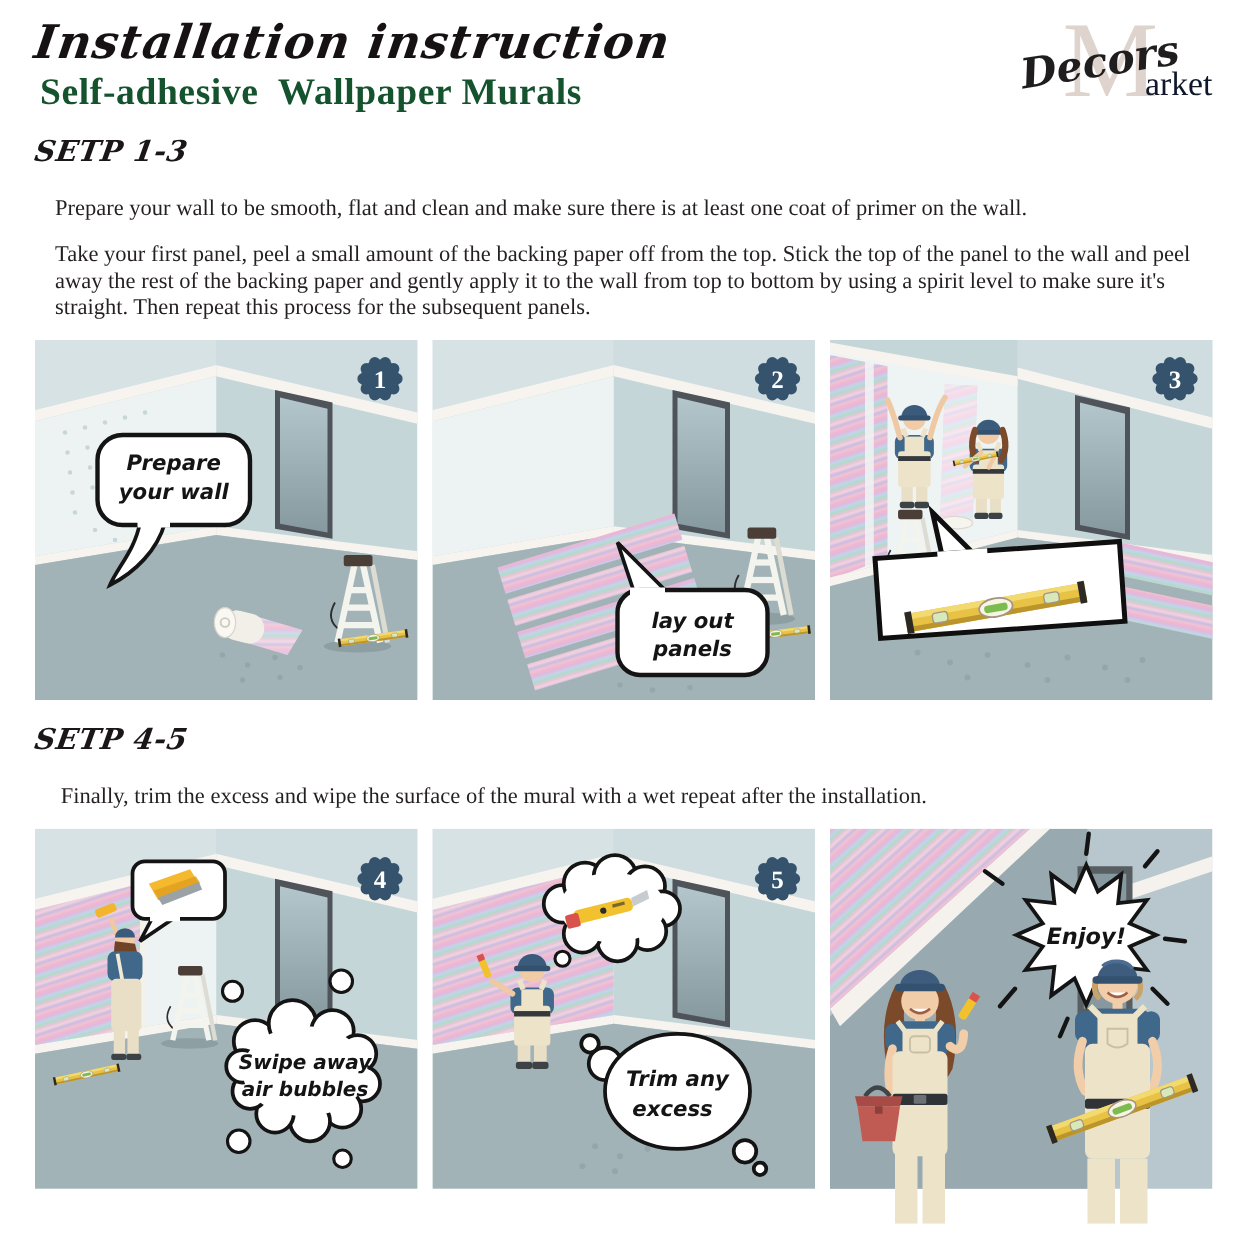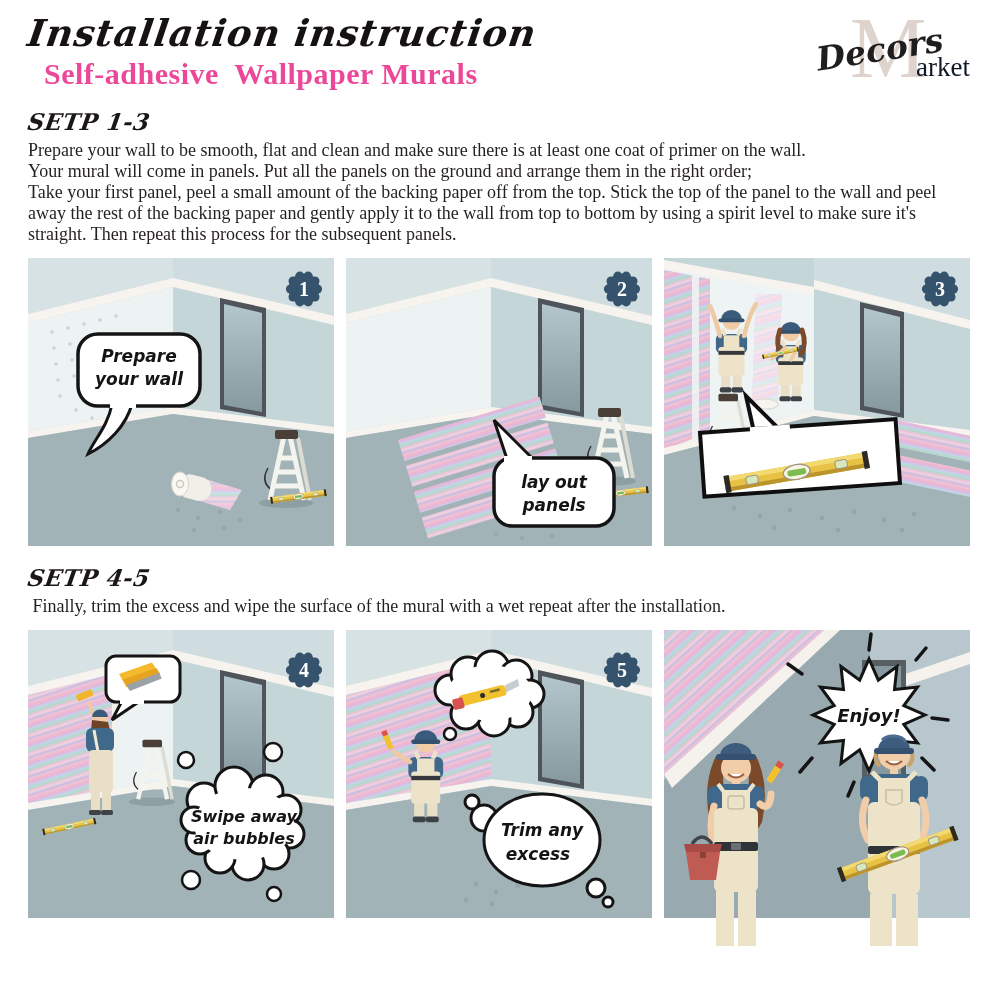--- a/index.html
+++ b/index.html
@@ -5,37 +5,37 @@
 <style>
   html,body{margin:0;padding:0;background:#ffffff;}
   body{width:1000px;height:1000px;overflow:hidden;position:relative;
        font-family:"Liberation Serif",serif;color:#241f20;}
   .content{padding:0 30px 0 28px;position:relative;}
 
   .title{display:inline-block;margin:14px 0 0 0;
          font-family:"DejaVu Serif",serif;font-style:italic;font-weight:bold;
          font-size:37px;line-height:1.05;color:#161112;transform:skewX(-8deg);
          letter-spacing:1px;}
-  .subtitle{margin:4px 0 0 16px;font-family:"Liberation Serif",serif;font-weight:bold;
-            font-size:30px;line-height:1.1;color:#ec4899;white-space:pre-wrap;letter-spacing:.5px;}
+  .subtitle{margin:4px 0 0 4px;font-family:"Liberation Serif",serif;font-weight:bold;
+            font-size:30px;line-height:1.1;color:#14532d;white-space:pre-wrap;letter-spacing:.5px;}
 
   .logo{position:absolute;top:10px;right:16px;width:168px;height:84px;}
   .logo-m{position:absolute;left:34px;top:-12px;font-family:"Liberation Serif",serif;
           font-size:86px;font-weight:400;color:#ded4cd;}
   .logo-script{position:absolute;left:0px;top:20px;font-family:"DejaVu Serif",serif;
                font-style:italic;font-weight:bold;font-size:33px;color:#1f1d1d;
                transform:rotate(-9deg);}
   .logo-rest{position:absolute;left:100px;top:42px;font-family:"Liberation Serif",serif;
              font-size:27px;color:#0f172a;}
 
   .sec-heading{display:inline-block;margin:18px 0 5px 0;
                font-family:"DejaVu Serif",serif;font-style:italic;font-weight:bold;
                font-size:23px;color:#1b1617;transform:skewX(-9deg);letter-spacing:.5px;}
   .para{width:946px;font-size:18px;line-height:21px;}
-  .para p{margin:0;white-space:pre-wrap;}
+  .para p{margin:16px;white-space:pre-wrap;}
 
   .row{display:flex;gap:12px;margin-top:13px;align-items:flex-start;}
   figure{margin:0;}
   svg{display:block;}
 
   .bt{font-family:"DejaVu Sans",sans-serif;font-style:italic;font-weight:bold;
       font-size:17px;fill:#141414;}
   .bt-s{font-size:16px;}
   .bn{font-family:"Liberation Serif",serif;font-weight:bold;font-size:20px;fill:#ffffff;}
 </style>
@@ -162,21 +162,20 @@
       <span class="logo-m">M</span>
       <span class="logo-script">Decors</span>
       <span class="logo-rest">arket</span>
     </div>
   </header>
 
   <section>
     <div><span class="sec-heading">SETP 1-3</span></div>
     <div class="para">
       <p>Prepare your wall to be smooth, flat and clean and make sure there is at least one coat of primer on the wall.</p>
-      <p>Your mural will come in panels. Put all the panels on the ground and arrange them in the right order;</p>
       <p>Take your first panel, peel a small amount of the backing paper off from the top. Stick the top of the panel to the wall and peel away the rest of the backing paper and gently apply it to the wall from top to bottom by using a spirit level to make sure it's straight. Then repeat this process for the subsequent panels.</p>
     </div>
   </section>
 
   <div class="row">
 
     <figure>
       <svg width="306" height="288" viewBox="0 0 306 288">
         <use href="#roomBase"></use>
         <g fill="#c7d6d8">

